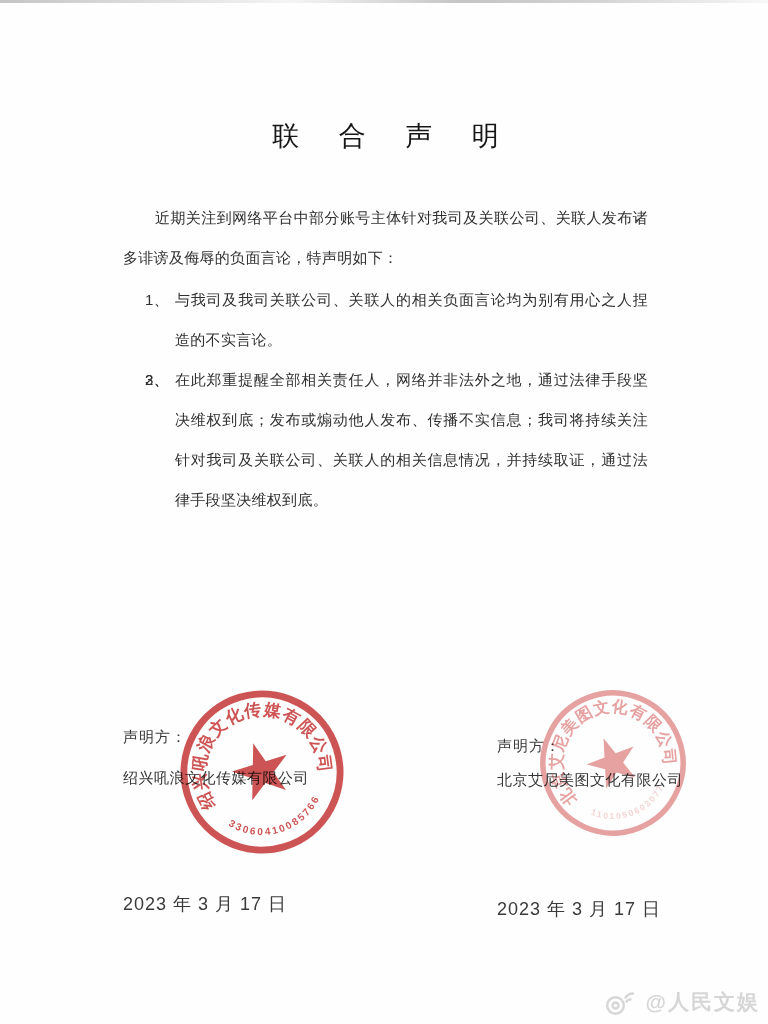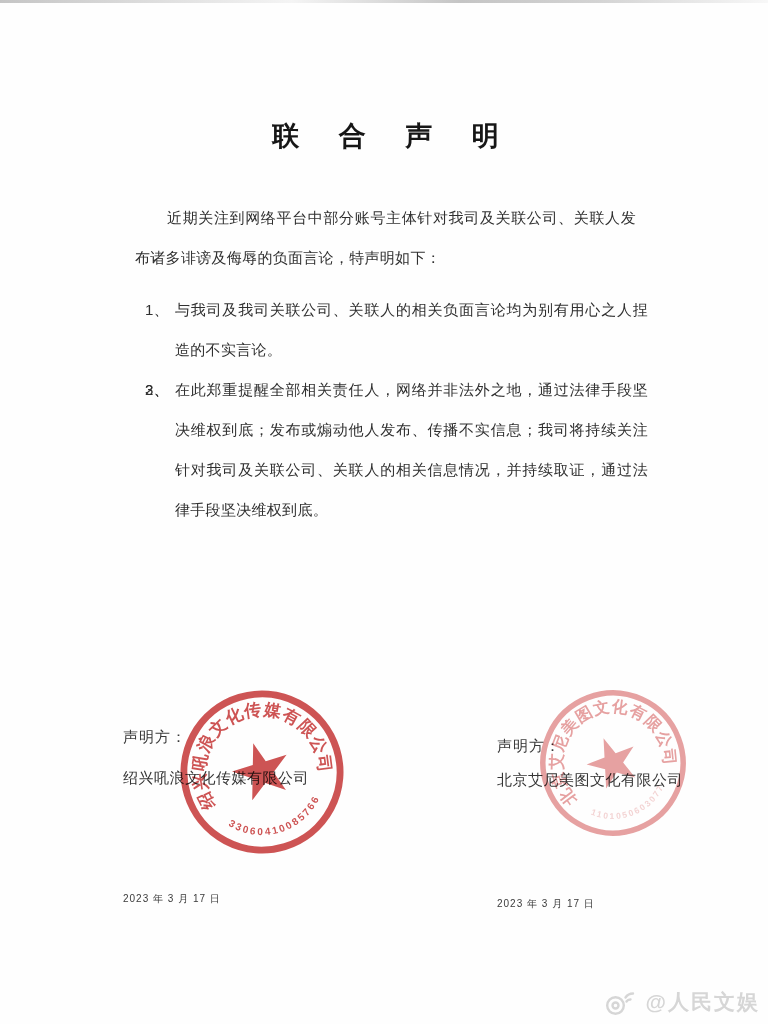--- a/index.html
+++ b/index.html
@@ -12,36 +12,36 @@
   .scan-edge{
     position:absolute;top:0;left:0;width:768px;height:3px;
     background:linear-gradient(to right,
       rgba(150,150,150,.55), rgba(200,200,200,.18) 38%,
       rgba(140,140,140,.5) 60%, rgba(160,160,160,.45) 78%, rgba(210,210,210,.15));
   }
   .doc{
     position:absolute;left:123px;top:118px;width:525px;
   }
   .doc-title{
-    text-align:center;font-size:27px;font-weight:bold;color:#161616;
+    text-align:center;font-size:27px;font-weight:normal;color:#161616;
     letter-spacing:16px;padding-left:16px;margin:0 0 44px 0;
   }
   .intro{
-    font-size:15px;line-height:40px;text-indent:32px;margin:12px;
+    font-size:15px;line-height:40px;text-indent:32px;margin:0;
     text-align:justify;letter-spacing:0.3px;color:#303030;
   }
   .stmt-list{list-style:none;margin:2px 0 0 0;padding:0;}
   .stmt-item{
     position:relative;padding-left:52px;font-size:15px;line-height:40px;
     text-align:justify;letter-spacing:0.3px;color:#303030;
   }
   .stmt-num{position:absolute;left:22px;top:0;}
   .sig-label{position:absolute;font-size:15px;color:#3a3a3a;letter-spacing:1px;}
   .sig-company{position:absolute;font-size:15px;color:#343434;letter-spacing:0.5px;}
-  .sig-date{position:absolute;font-size:10px;color:#3a3a3a;letter-spacing:1px;}
+  .sig-date{position:absolute;font-size:18px;color:#3a3a3a;letter-spacing:1px;}
   .lbl-left{left:123px;top:728px;}
   .com-left{left:123px;top:769px;}
   .date-left{left:123px;top:892px;}
   .lbl-right{left:497px;top:737px;}
   .com-right{left:497px;top:771px;}
   .date-right{left:497px;top:897px;}
   .seal{position:absolute;mix-blend-mode:multiply;pointer-events:none;}
   .seal-left{left:177px;top:687px;opacity:.88;}
   .seal-right{left:538px;top:688px;opacity:.8;}
   .watermark{

